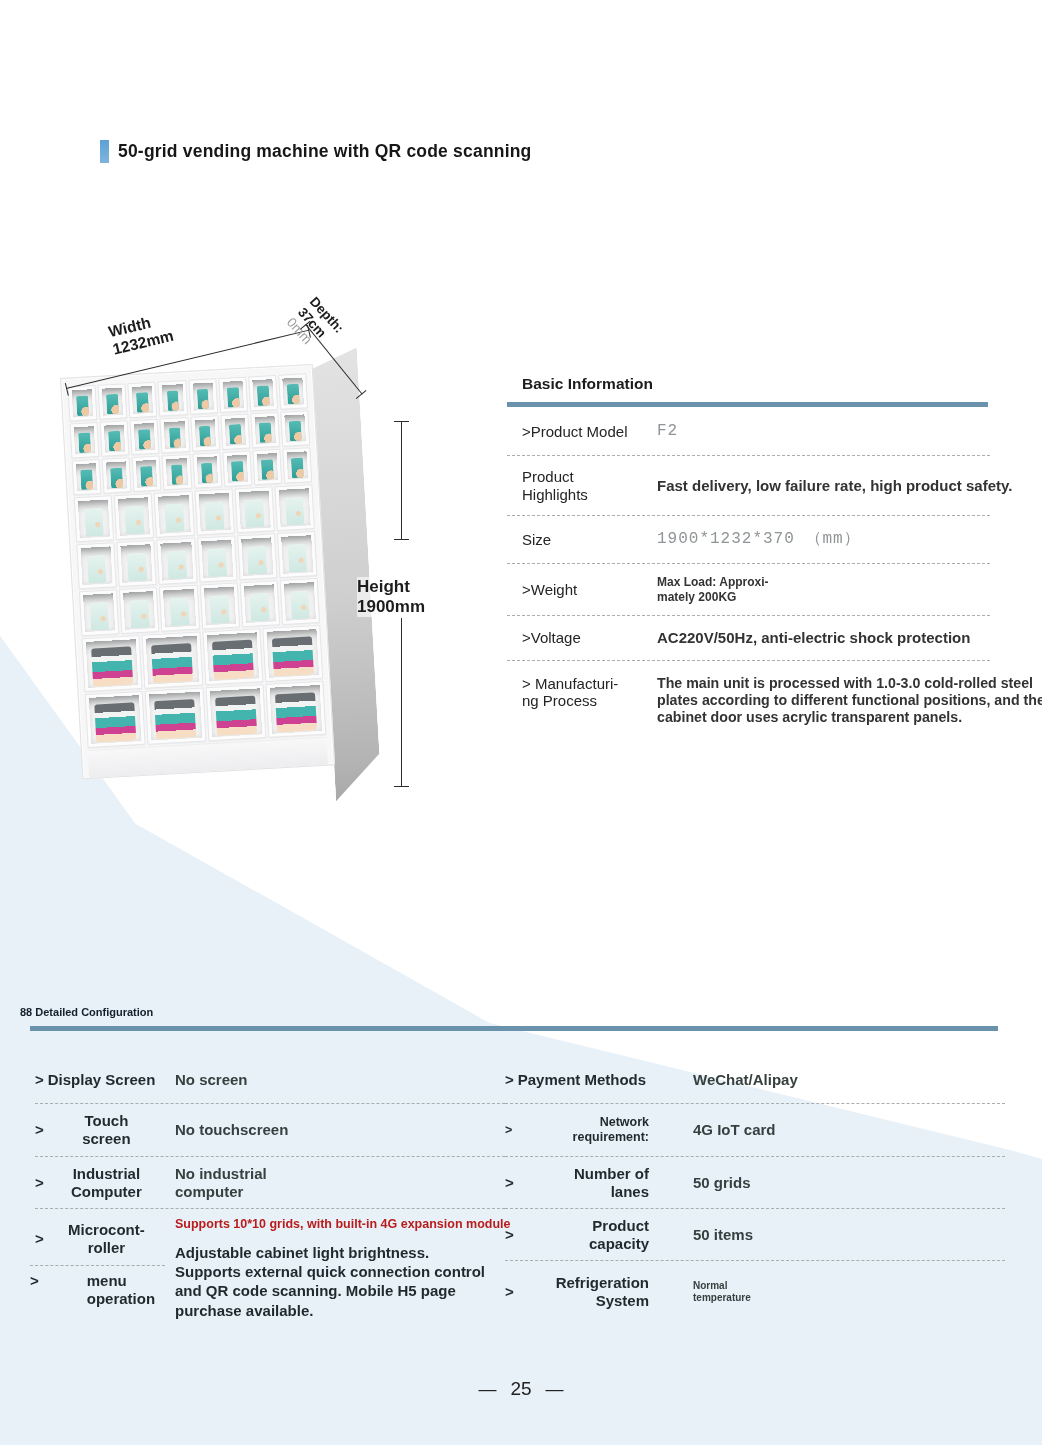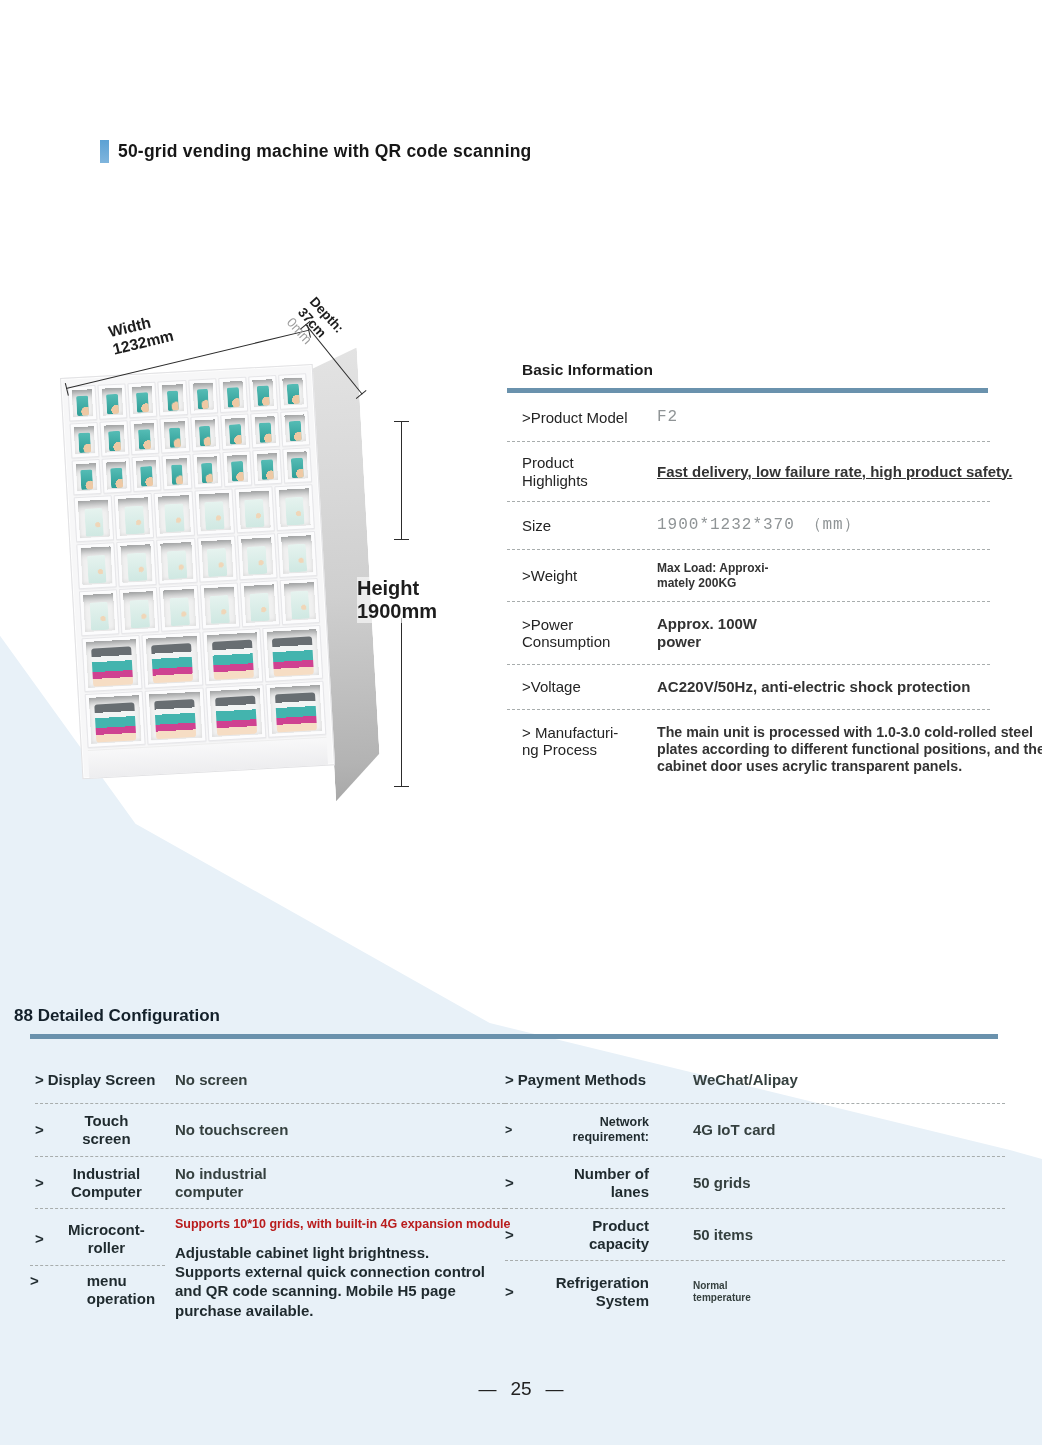--- a/index.html
+++ b/index.html
@@ -46,41 +46,41 @@
   .dim-width-line { left:66px; top:388px; width:250px; transform:rotate(-13.5deg); transform-origin:left top; }
   .dim-width-label { position:absolute; left:110px; top:316px; transform:rotate(-13.5deg); font-weight:bold; font-size:15.5px; color:#1d1d1d; z-index:4; }
   .dim-depth-line { left:306px; top:324px; width:90px; transform:rotate(51deg); transform-origin:left top; }
   .dim-depth-label { position:absolute; left:318px; top:294px; transform:rotate(48deg); transform-origin:left top;
     font-weight:bold; font-size:13.5px; line-height:1.15; color:#1d1d1d; z-index:4; }
   .dim-depth-label .light { font-weight:normal; color:#9c9c9c; }
   .dim-height-seg { position:absolute; left:401px; width:1.3px; background:#2c2c2c; z-index:4; }
   .dim-height-seg::before, .dim-height-seg::after { content:""; position:absolute; left:-7px; width:15px; height:1.3px; background:#2c2c2c; }
   .seg1 { top:421px; height:119px; } .seg1::before { top:0; } .seg1::after { bottom:0; }
   .seg2 { top:618px; height:169px; } .seg2::before { display:none; } .seg2::after { bottom:0; }
-  .dim-height-label { position:absolute; left:357px; top:577px; font-weight:bold; font-size:20px; color:#1d1d1d; z-index:4; background:rgba(255,255,255,0.6); }
-
-  
-  .basic-info { position:absolute; left:507px; top:361px; width:525px; z-index:5; }
+  .dim-height-label { position:absolute; left:357px; top:577px; font-weight:bold; font-size:17px; color:#1d1d1d; z-index:4; background:rgba(255,255,255,0.6); }
+
+  
+  .basic-info { position:absolute; left:507px; top:375px; width:525px; z-index:5; }
   .panel-heading { font-size:15.5px; font-weight:bold; color:#1c1c1c; margin-left:15px; }
   .panel-bar { margin-top:9px; width:481px; height:5px; background:#6a92ad; }
   .info-table { margin-top:2px; }
   .info-row { display:grid; grid-template-columns:150px 1fr; align-items:center; width:483px; border-bottom:1px dashed #a8adad; padding:6px 0; }
   .info-row:last-child { border-bottom:none; }
   .info-label { font-weight:normal; font-size:15px; color:#242424; white-space:pre-line; line-height:1.15; padding-left:15px; }
   .info-value { font-weight:bold; font-size:15px; color:#333; white-space:pre-line; line-height:1.2; }
   .info-value.thin { font-family:"Liberation Mono", monospace; font-weight:normal; color:#8f9496; font-size:16px; letter-spacing:1px; }
   .info-value.small { font-size:12px; line-height:1.25; }
-  .info-value.nowrap { white-space:nowrap;text-decoration:underline; }
+  .info-value.nowrap { white-space:nowrap; }
   .row-h1 { min-height:47px; } .row-h2 { min-height:60px; } .row-h3 { min-height:48px; }
   .row-h4 { min-height:52px; } .row-h5 { min-height:63px; } .row-h6 { min-height:45px; } .row-h7 { min-height:100px; align-items:start; padding-top:14px; }
   .row-h7 .info-value { font-size:14.2px; width:388px; }
 
   
   .config { position:absolute; left:0; top:1006px; width:1042px; z-index:5; }
-  .config-heading { font-size:17px; font-weight:bold; color:#13202a; margin-left:14px; }
+  .config-heading { font-size:11px; font-weight:bold; color:#13202a; margin-left:20px; }
   .config-bar { margin:8px 0 0 30px; width:968px; height:5px; background:#6a92ad; }
   .cfg-col { position:absolute; top:50px; }
   .cfg-left { left:35px; width:470px; }
   .cfg-right { left:505px; width:500px; }
   .cfg-row { display:grid; align-items:center; border-bottom:1px dashed #a8adad; }
   .cfg-left .cfg-row { grid-template-columns:130px 1fr; }
   .cfg-right .cfg-row { grid-template-columns:150px 1fr; }
   .cfg-row.rh1 { min-height:48px; } .cfg-row.rh2 { min-height:53px; } .cfg-row.rh3 { min-height:52px; }
   .cfg-row.rh4 { min-height:52px; } .cfg-row.rh5 { min-height:62px; border-bottom:none; }
   .cfg-label { display:flex; align-items:center; font-weight:bold; font-size:15px; color:#1f2a2e; line-height:1.2; }
@@ -415,26 +415,20 @@
       </div>
       <div class="info-row row-h3">
         <div class="info-label">Size</div>
         <div class="info-value thin">1900*1232*370 （mm）</div>
       </div>
       <div class="info-row row-h4">
         <div class="info-label">&gt;Weight</div>
         <div class="info-value small">Max Load: Approxi-
 mately 200KG</div>
       </div>
-      <div class="info-row row-h5">
-        <div class="info-label">&gt;Power
-Consumption</div>
-        <div class="info-value">Approx. 100W
-power</div>
-      </div>
       <div class="info-row row-h6">
         <div class="info-label">&gt;Voltage</div>
         <div class="info-value">AC220V/50Hz, anti-electric shock protection</div>
       </div>
       <div class="info-row row-h7">
         <div class="info-label">&gt; Manufacturi-
 ng Process</div>
         <div class="info-value">The main unit is processed with 1.0-3.0 cold-rolled steel plates according to different functional positions, and the cabinet door uses acrylic transparent panels.</div>
       </div>
     </div>

